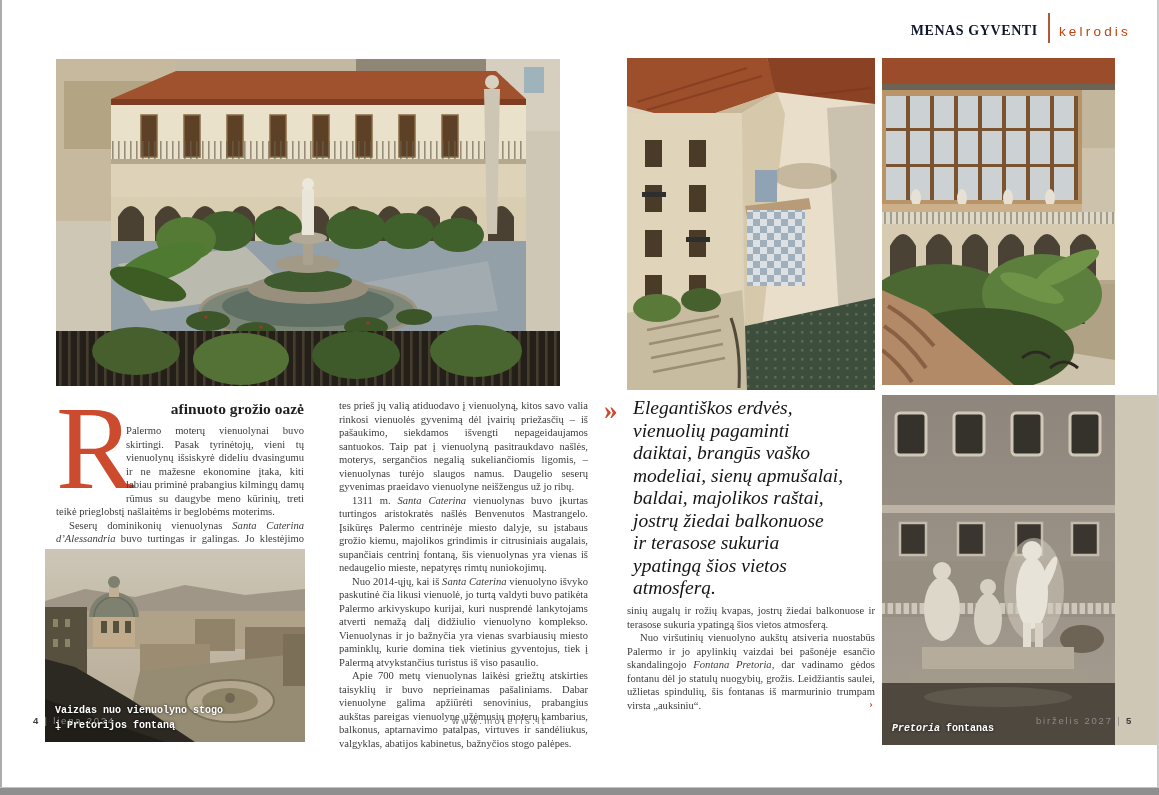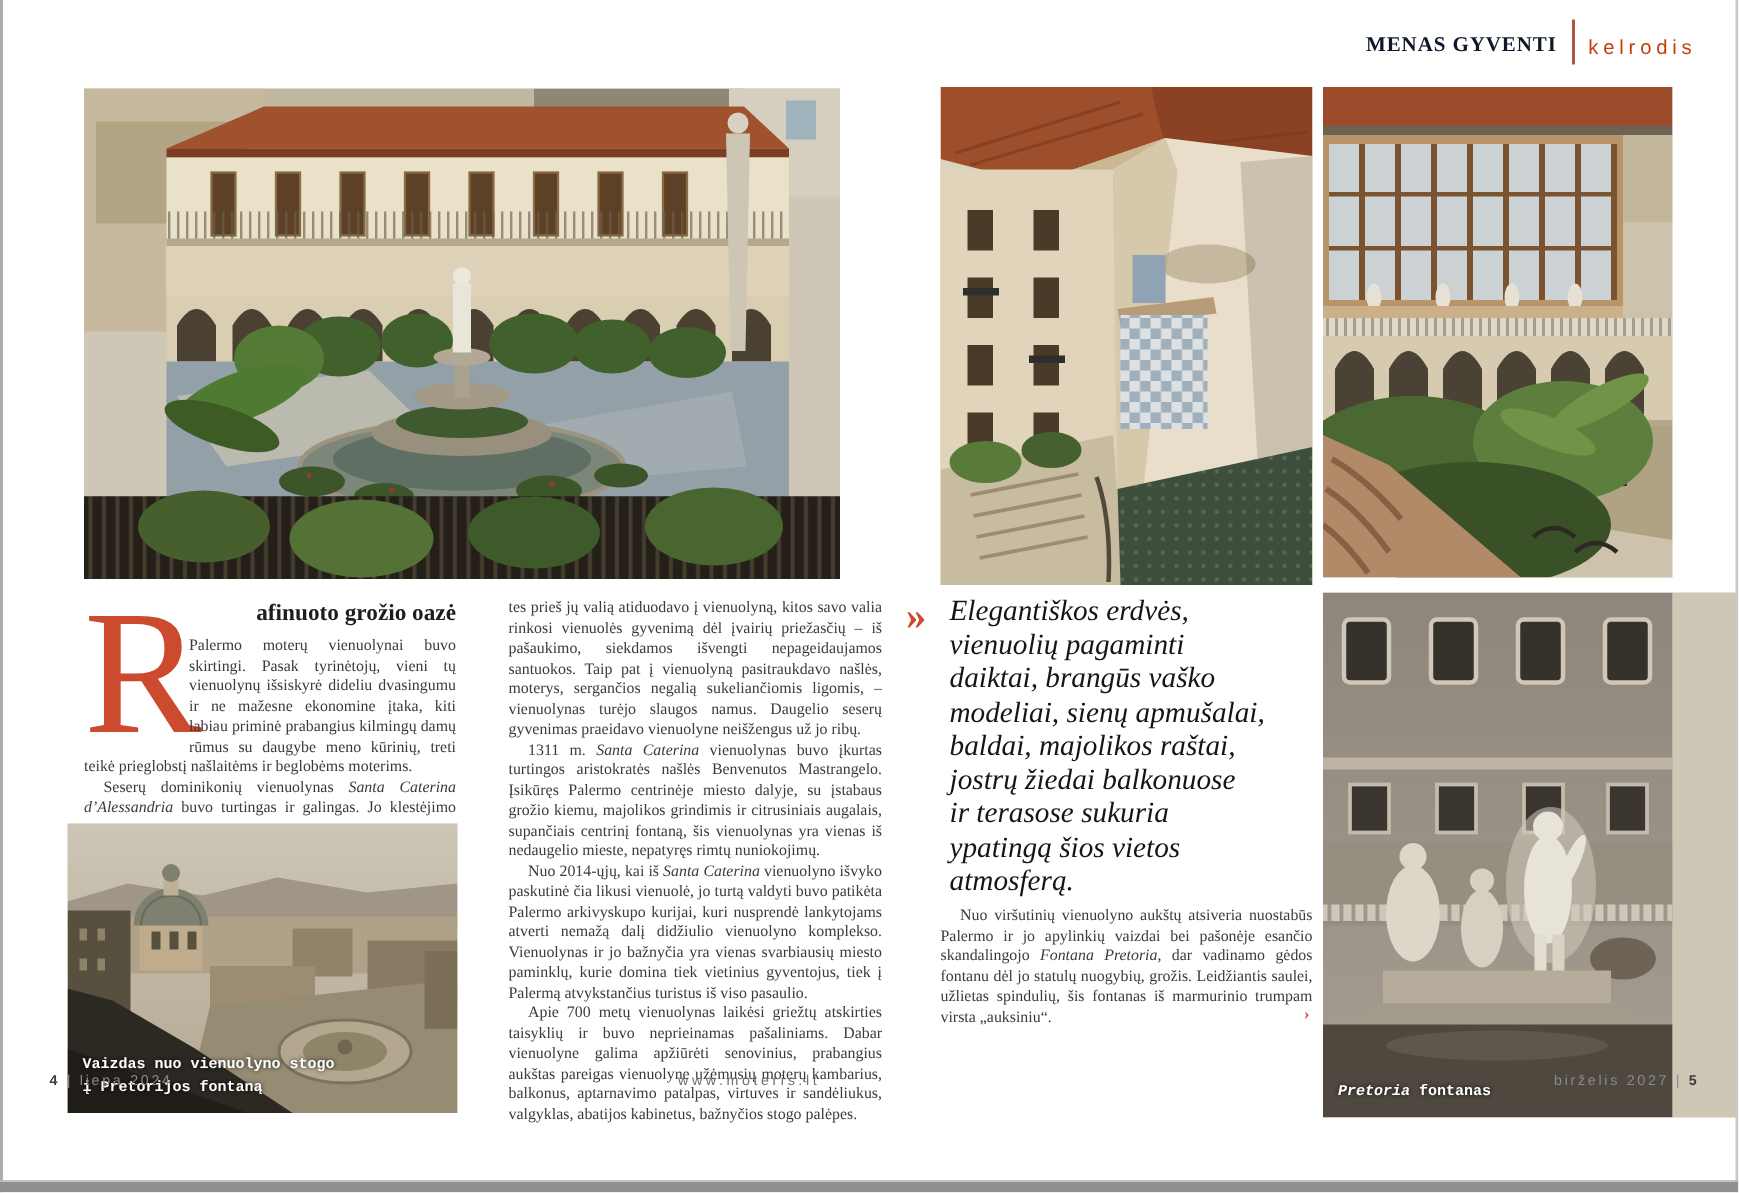--- a/index.html
+++ b/index.html
@@ -343,20 +343,21 @@
 daiktai, brangūs vaško
 modeliai, sienų apmušalai,
 baldai, majolikos raštai,
 jostrų žiedai balkonuose
 ir terasose sukuria
 ypatingą šios vietos
 atmosferą.</div>
   </div>
 
   <div class="col colR">
+    <p><span>sinių augalų ir rožių kvapas, jostrų žiedai balkonuose ir terasose sukuria ypatingą šios vietos atmosferą.</span></p>
     <p class="ind"><span>Nuo viršutinių vienuolyno aukštų atsiveria nuostabūs Palermo ir jo apylinkių vaizdai bei pašonėje esančio skandalingojo </span><span style="font-style: italic; margin-top: 43px;">Fontana Pretoria</span><span>, dar vadinamo gėdos fontanu dėl jo statulų nuogybių, grožis. Leidžiantis saulei, užlietas spindulių, šis fontanas iš marmurinio trumpam virsta „auksiniu“.</span></p>
     <span class="end-mark">›</span>
   </div>
 
   <div class="photo photo-pretoria">
     <svg width="233" height="350" viewBox="0 0 233 350" preserveAspectRatio="none">
       <defs>
         <linearGradient id="bg5" x1="0" y1="0" x2="0" y2="1">
           <stop offset="0" stop-color="#8e867c"></stop>
             <stop offset="1" stop-color="#a79e92"></stop>

